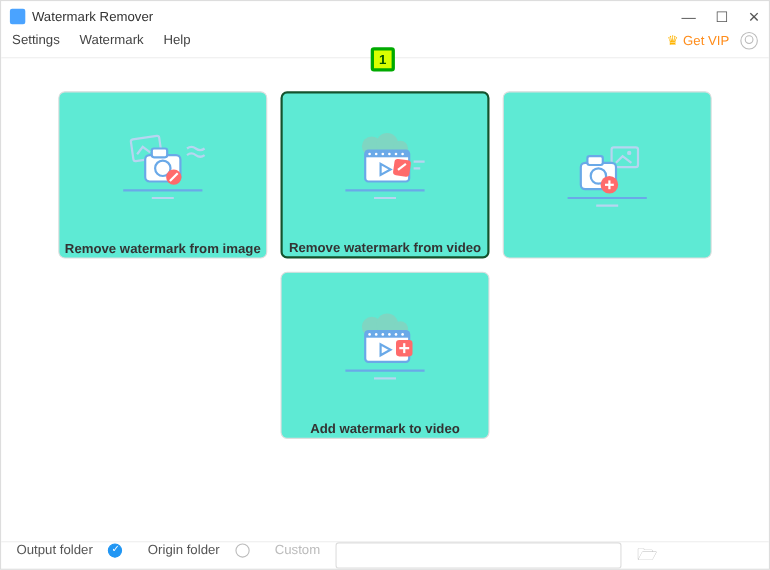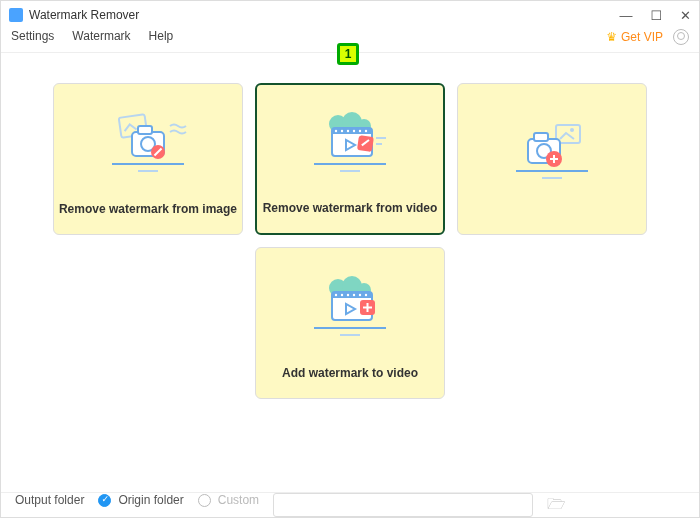--- a/index.html
+++ b/index.html
@@ -9,27 +9,27 @@
 .titlebar .window-controls{margin-left:auto;display:flex;gap:18px;color:#555;font-size:13px}
 .titlebar .window-controls span{cursor:pointer}
 .menubar{height:24px;display:flex;align-items:flex-start;padding:0 10px;font-size:12px;color:#444;border-bottom:1px solid #eee}
 .menubar .menu-item{margin-right:18px;cursor:pointer}
 .menubar .right{margin-left:auto;display:flex;align-items:center;gap:10px}
 .menubar .get-vip{color:#ff8c1a;font-size:12px;cursor:pointer;display:flex;align-items:center;gap:4px}
 .menubar .get-vip .crown{color:#ffb400}
 .menubar .user-icon{width:16px;height:16px;border:1.5px solid #bbb;border-radius:50%;position:relative;cursor:pointer}
 .menubar .user-icon::after{content:"";position:absolute;width:6px;height:6px;border:1.5px solid #bbb;border-radius:50%;top:2px;left:3px}
 .main{padding:30px 0 0 0;display:flex;flex-wrap:wrap;justify-content:center;gap:12px;position:relative}
-.card{width:190px;height:152px;border:1px solid #ddd;border-radius:6px;display:flex;flex-direction:column;align-items:center;justify-content:flex-end;padding-bottom:18px;cursor:pointer;background:#fef9c3}
+.card{width:190px;height:152px;border:1px solid #ddd;border-radius:6px;display:flex;flex-direction:column;align-items:center;justify-content:flex-end;padding-bottom:1px;cursor:pointer;background:#5eead4}
 .card.selected{border:2px solid #14532d}
 .card .illustration{flex:1;display:flex;align-items:center;justify-content:center;width:100%}
 .card .label{font-size:12px;font-weight:600;color:#333}
 .badge{position:absolute;width:22px;height:22px;background:#d9ff00;border:3px solid #0a0;color:#050;font-weight:bold;font-size:12px;display:flex;align-items:center;justify-content:center;border-radius:3px;z-index:10}
 .footer{position:absolute;bottom:0;left:0;right:0;height:25px;border-top:1px solid #eee;display:flex;align-items:flex-start;padding:0 14px;font-size:12px;color:#555;gap:14px}
-.footer .radio{display:flex;align-items:center;gap:7px;cursor:pointer}
+.footer .radio{display:flex;align-items:center;gap:23px;cursor:pointer}
 .footer .radio .dot{width:13px;height:13px;border-radius:50%;border:1px solid #bbb;display:inline-block}
 .footer .radio.selected .dot{background:#2196f3;border-color:#2196f3;position:relative}
 .footer .radio.selected .dot::after{content:"✓";color:#fff;font-size:9px;position:absolute;top:-1px;left:2px}
 .footer .radio.disabled{color:#bbb}
 .footer .path-input{flex:1;max-width:260px;height:24px;border:1px solid #ddd;border-radius:3px;background:#fff}
 .footer .folder-icon{color:#bbb;cursor:pointer;font-size:15px}
 .footer .convert-btn{margin-left:auto;background:#2196f3;color:#fff;border:none;width:82px;height:26px;border-radius:2px;font-size:12px;cursor:pointer}
 svg{overflow:visible}
 </style>
 </head>

